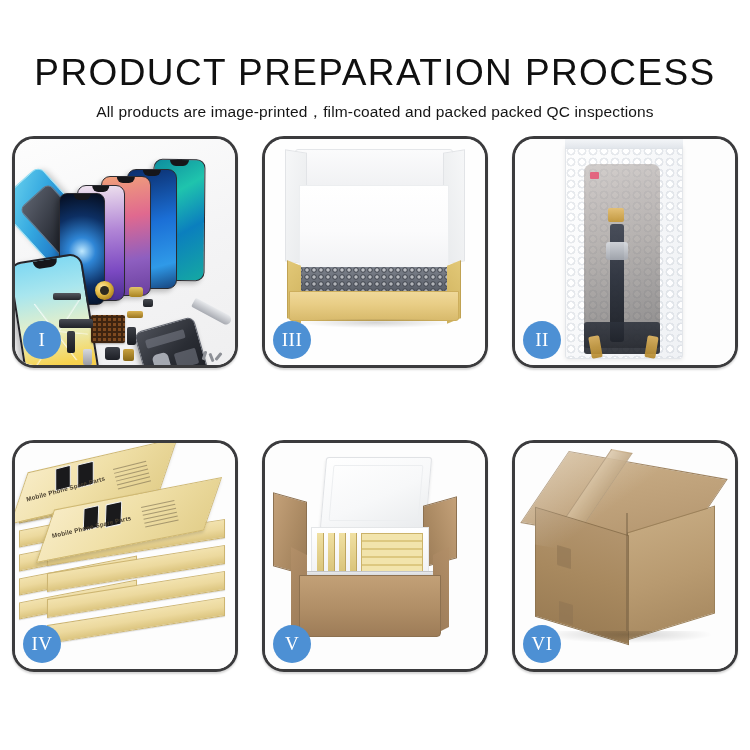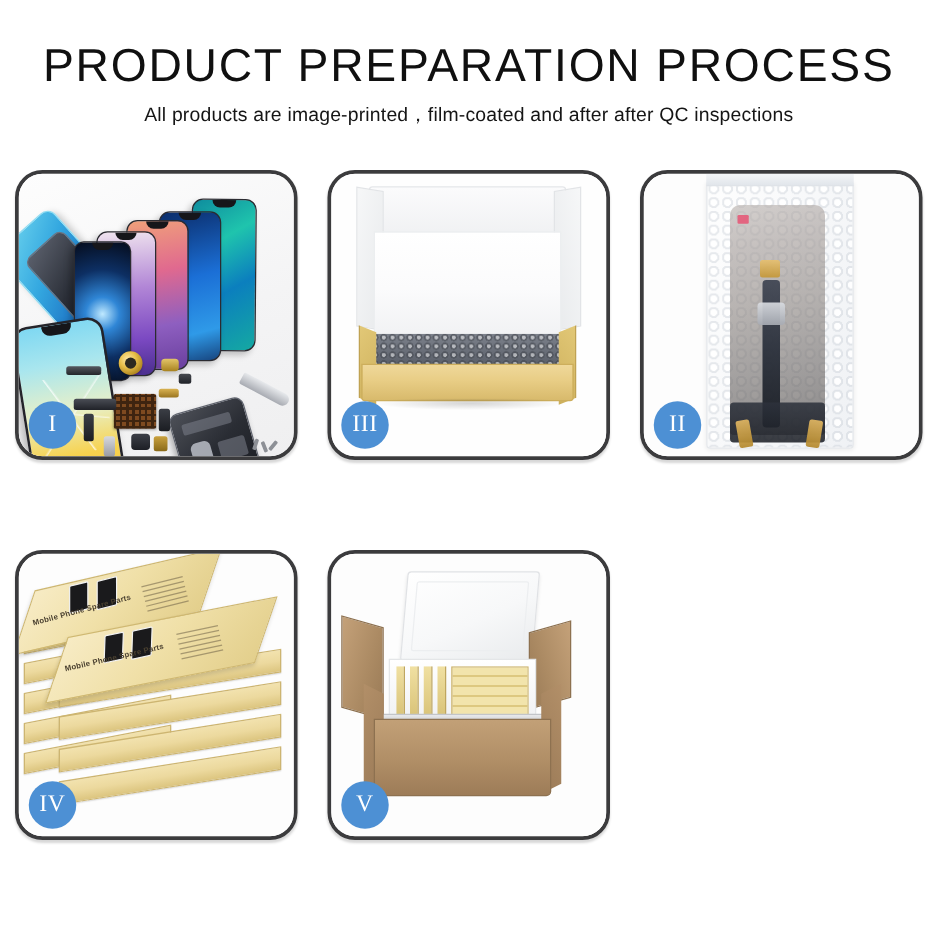--- a/index.html
+++ b/index.html
@@ -5,21 +5,21 @@
   * { box-sizing: border-box; margin: 0; padding: 0; }
   html, body {
     width: 750px; height: 750px;
     background: #ffffff;
     font-family: "Liberation Sans", sans-serif;
     overflow: hidden;
   }
   .page { position: relative; width: 750px; height: 750px; background: #fff; }
 
   
-  .header { padding-top: 34px; text-align: center; }
+  .header { padding-top: 54px; text-align: center; }
   .title {
     font-family: "Liberation Sans", sans-serif;
     font-size: 37px;
     font-weight: 400;
     letter-spacing: 1.4px;
     color: #101010;
     line-height: 1.05;
     white-space: nowrap;
   }
   .subtitle {
@@ -454,21 +454,21 @@
     background: radial-gradient(ellipse at 50% 30%, rgba(0,0,0,.17), rgba(0,0,0,0) 72%);
   }
 </style>
 </head>
 <body>
 
 <div class="page">
 
   <div class="header">
     <div class="title">PRODUCT PREPARATION PROCESS</div>
-    <div class="subtitle">All products are image-printed，film-coated and after after QC inspections</div>
+    <div class="subtitle">All products are image-printed，film-coated and packed packed QC inspections</div>
   </div>
 
   <div class="grid">
 
     <div class="panel">
       <div class="panel-stage p1">
         <div class="film"></div>
         <div class="film-inner"></div>
 
         <div class="ph ph-5"></div>
@@ -602,15 +602,29 @@
           <span class="flat"></span>
         </div>
         <div class="v-rim"></div>
         <div class="v-side-l"></div>
         <div class="v-side-r"></div>
         <div class="v-front"></div>
       </div>
       <div class="badge">V</div>
     </div>
 
+    <div class="panel">
+      <div class="panel-stage p6">
+        <div class="c-top"></div>
+        <div class="c-tape-top"></div>
+        <div class="c-right"></div>
+        <div class="c-front"></div>
+        <div class="c-seam"></div>
+        <div class="c-tab-a"></div>
+        <div class="c-tab-b"></div>
+        <div class="c-gloss"></div>
+        <div class="c-shadow"></div>
+      </div>
+      <div class="badge">VI</div>
+    </div>
 
   </div>
 </div>
 
 </body></html>

